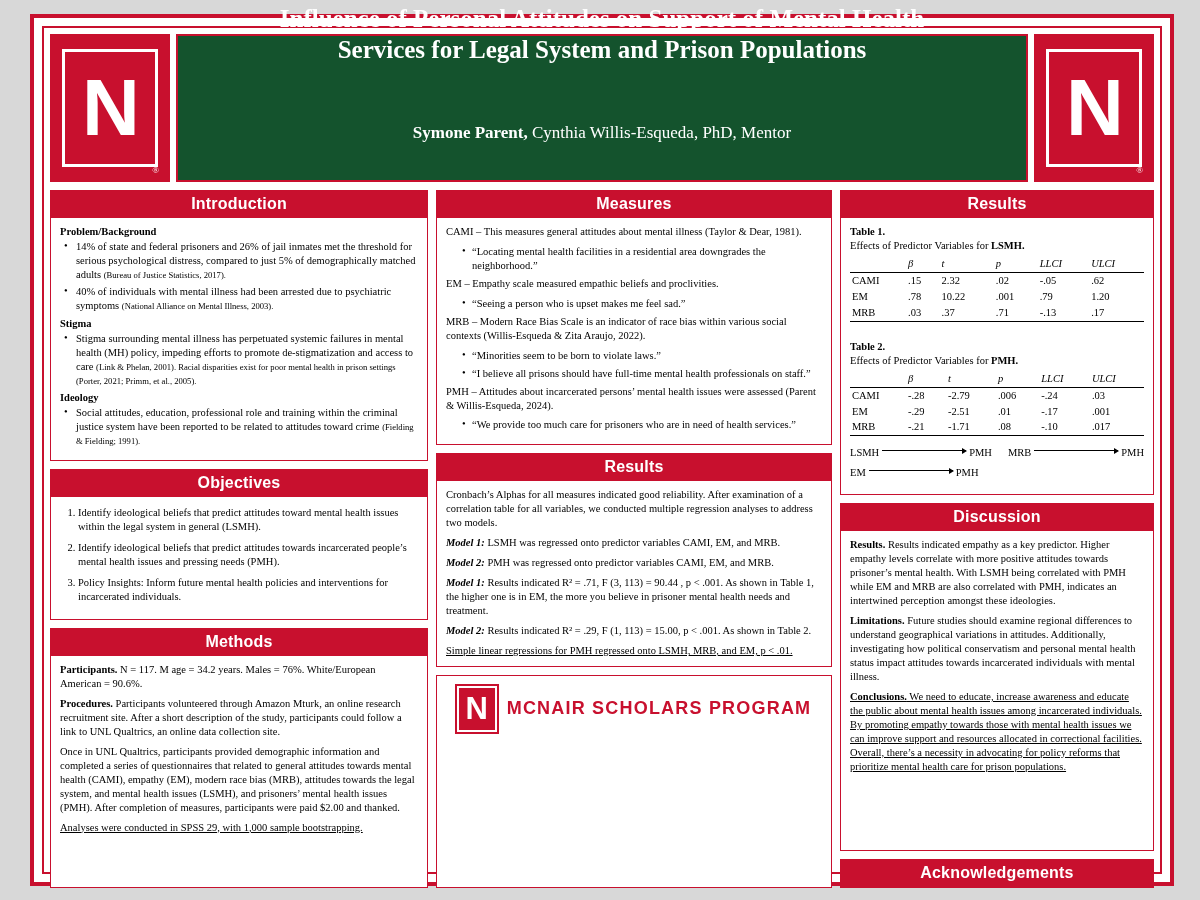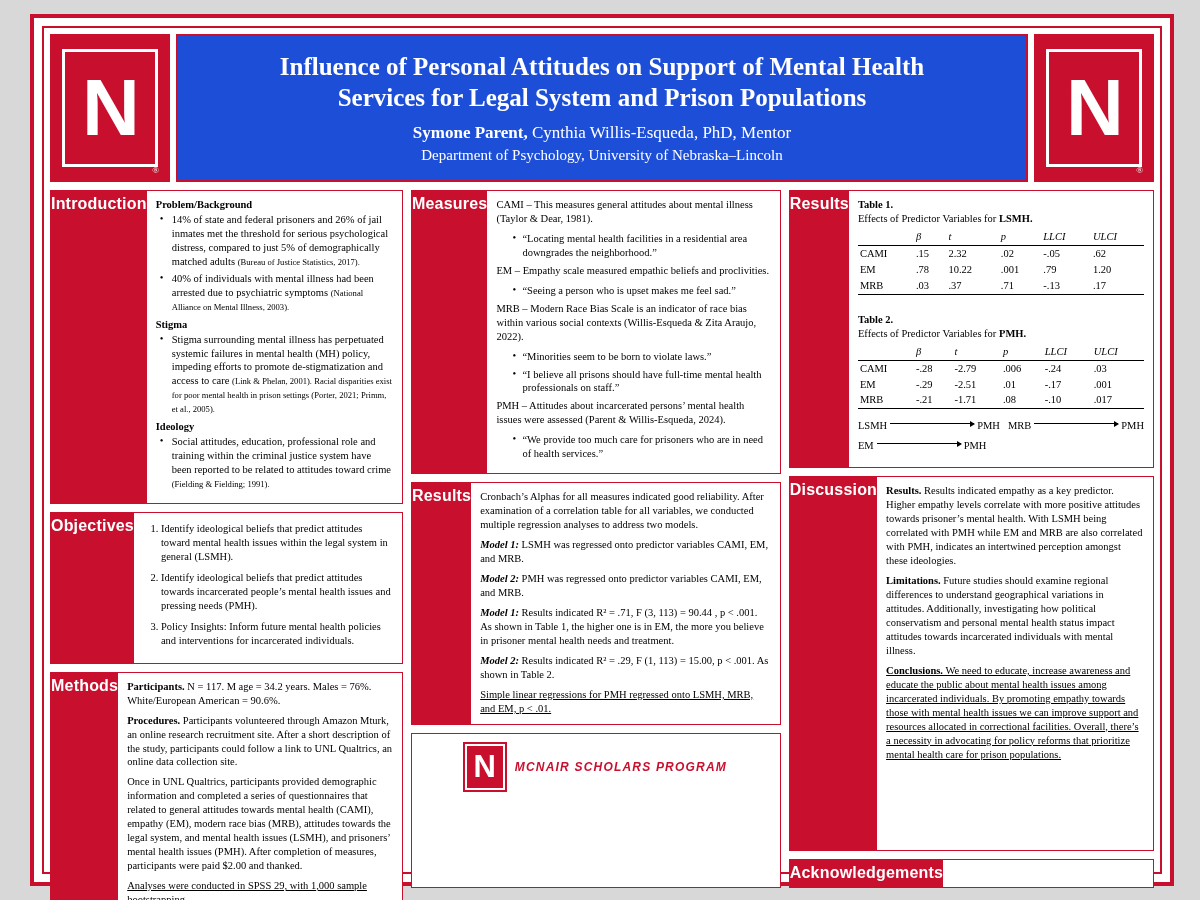--- a/index.html
+++ b/index.html
@@ -37,46 +37,47 @@
     display:flex; align-items:center; justify-content:center;
     font-family:"Liberation Sans", sans-serif;
     font-weight:bold; font-size:80px; color:#ffffff;
     line-height:1;
     letter-spacing:-2px;
   }
   .logo-reg {
     position:absolute; bottom:4px; right:8px; color:#fff; font-size:9px;
   }
   .title-box {
-    flex:1; background:#1d4ed8; color:#ffffff;
+    flex:1; background:#14532d; color:#ffffff;
     display:flex; flex-direction:column; align-items:center; justify-content:center;
     text-align:center; padding:6px 20px;
     font-family:"Liberation Sans", sans-serif;
     border:2px solid #c8102e;
+    gap:48px;
   }
   .title-main {
     font-size:25px; font-weight:bold; line-height:1.22;
     font-family:"Liberation Serif", serif;
   }
   .authors {
     margin-top:10px; font-size:17px; font-family:"Liberation Serif", serif;
   }
   .authors b { font-weight:bold; }
   .dept { margin-top:4px; font-size:15px; font-family:"Liberation Serif", serif; }
 
   
   .columns {
     display:flex; gap:8px; margin-top:8px; height:698px;
   }
   .col { display:flex; flex-direction:column; gap:8px; }
   .col-1 { width:378px; }
   .col-2 { width:396px; }
   .col-3 { flex:1; }
 
-  .panel { border:1.5px solid #c8102e; background:#fff; display:flex; flex-direction:row; }
+  .panel { border:1.5px solid #c8102e; background:#fff; display:flex; flex-direction:column; }
   .panel-head {
     background:#c8102e; color:#ffffff; text-align:center;
     font-family:"Liberation Sans", sans-serif;
     font-weight:bold; font-size:16px; padding:4px 0 5px;
     letter-spacing:0.2px;
   }
   .panel-body { padding:7px 9px 8px; font-size:10.5px; line-height:1.33; color:#000; }
   .panel-body p { margin:0 0 6px; }
   .panel-body p:last-child { margin-bottom:0;text-decoration:underline; }
   .lbl { font-weight:bold; }
@@ -119,21 +120,21 @@
   .mcnair { border:1.5px solid #c8102e; background:#fff; padding:10px 0 12px; text-align:center; }
   .mcnair-row { display:flex; align-items:center; justify-content:center; gap:10px; }
   .mc-logo {
     width:40px; height:46px; background:#c8102e; color:#fff;
     font-family:"Liberation Sans", sans-serif; font-weight:bold; font-size:31px;
     display:flex; align-items:center; justify-content:center;
     border:2px solid #ffffff; outline:2px solid #c8102e;
   }
   .mc-text {
     font-family:"Liberation Sans", sans-serif; font-weight:bold;
-    color:#c8102e; font-size:12px; letter-spacing:1.2px;font-style:italic;
+    color:#c8102e; font-size:18px; letter-spacing:1.2px;
   }
   .grow { flex:1; }
   .flexfill { flex:1 1 auto; }
 </style>
 </head>
 <body>
 
 <div class="poster-wrap">
  <div class="poster">
 

